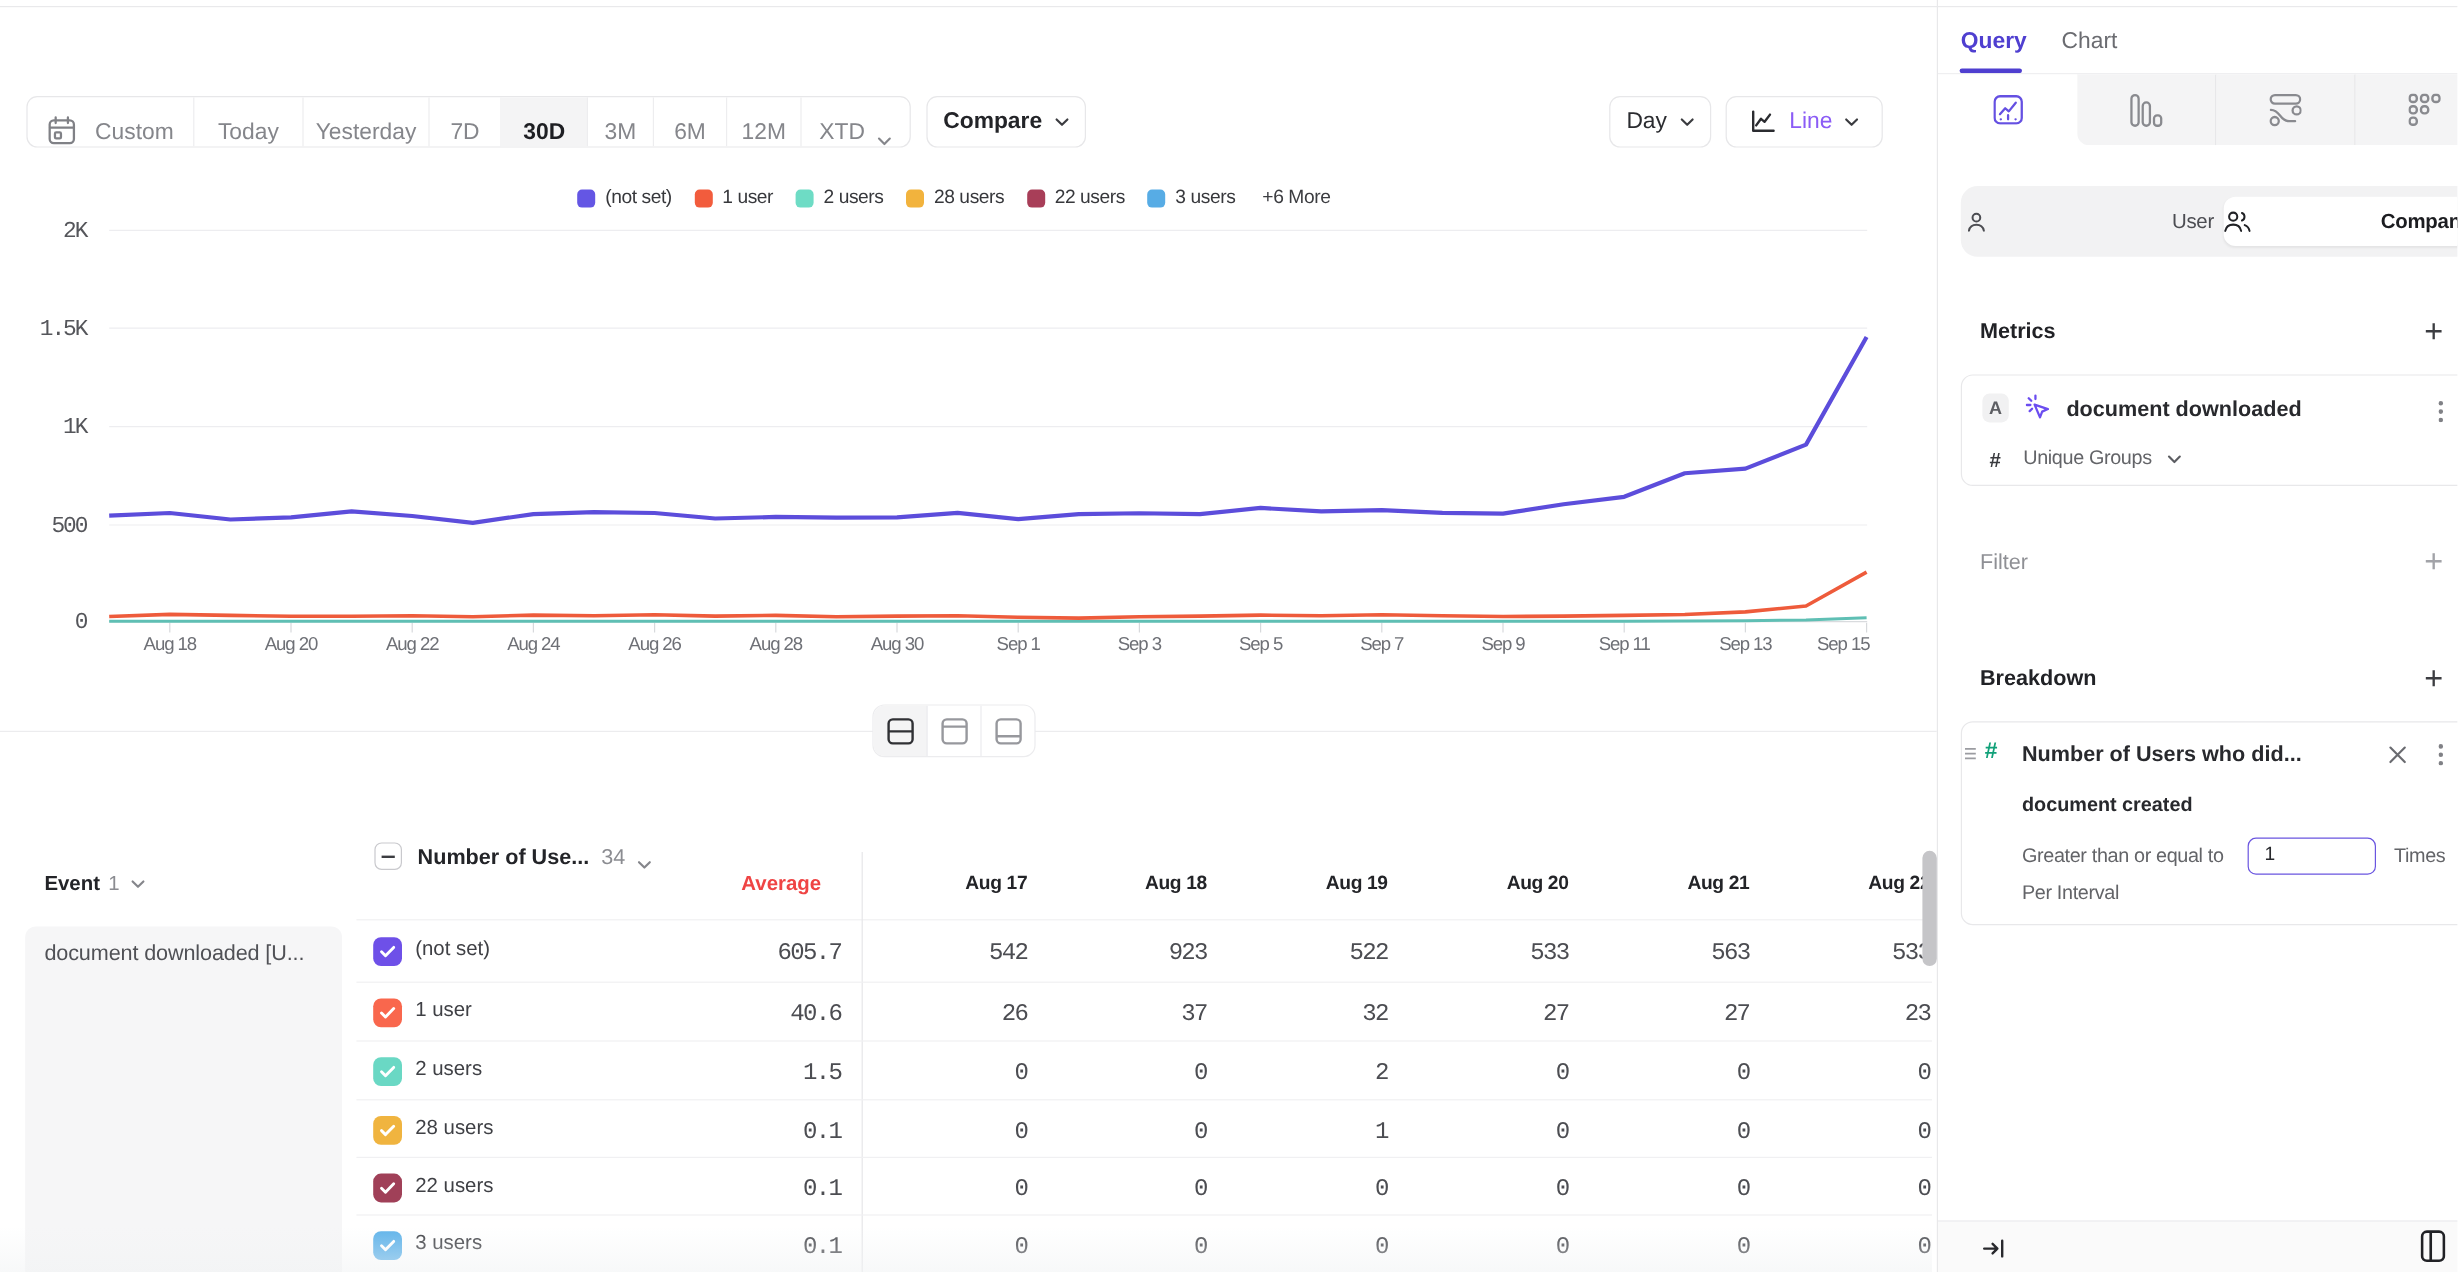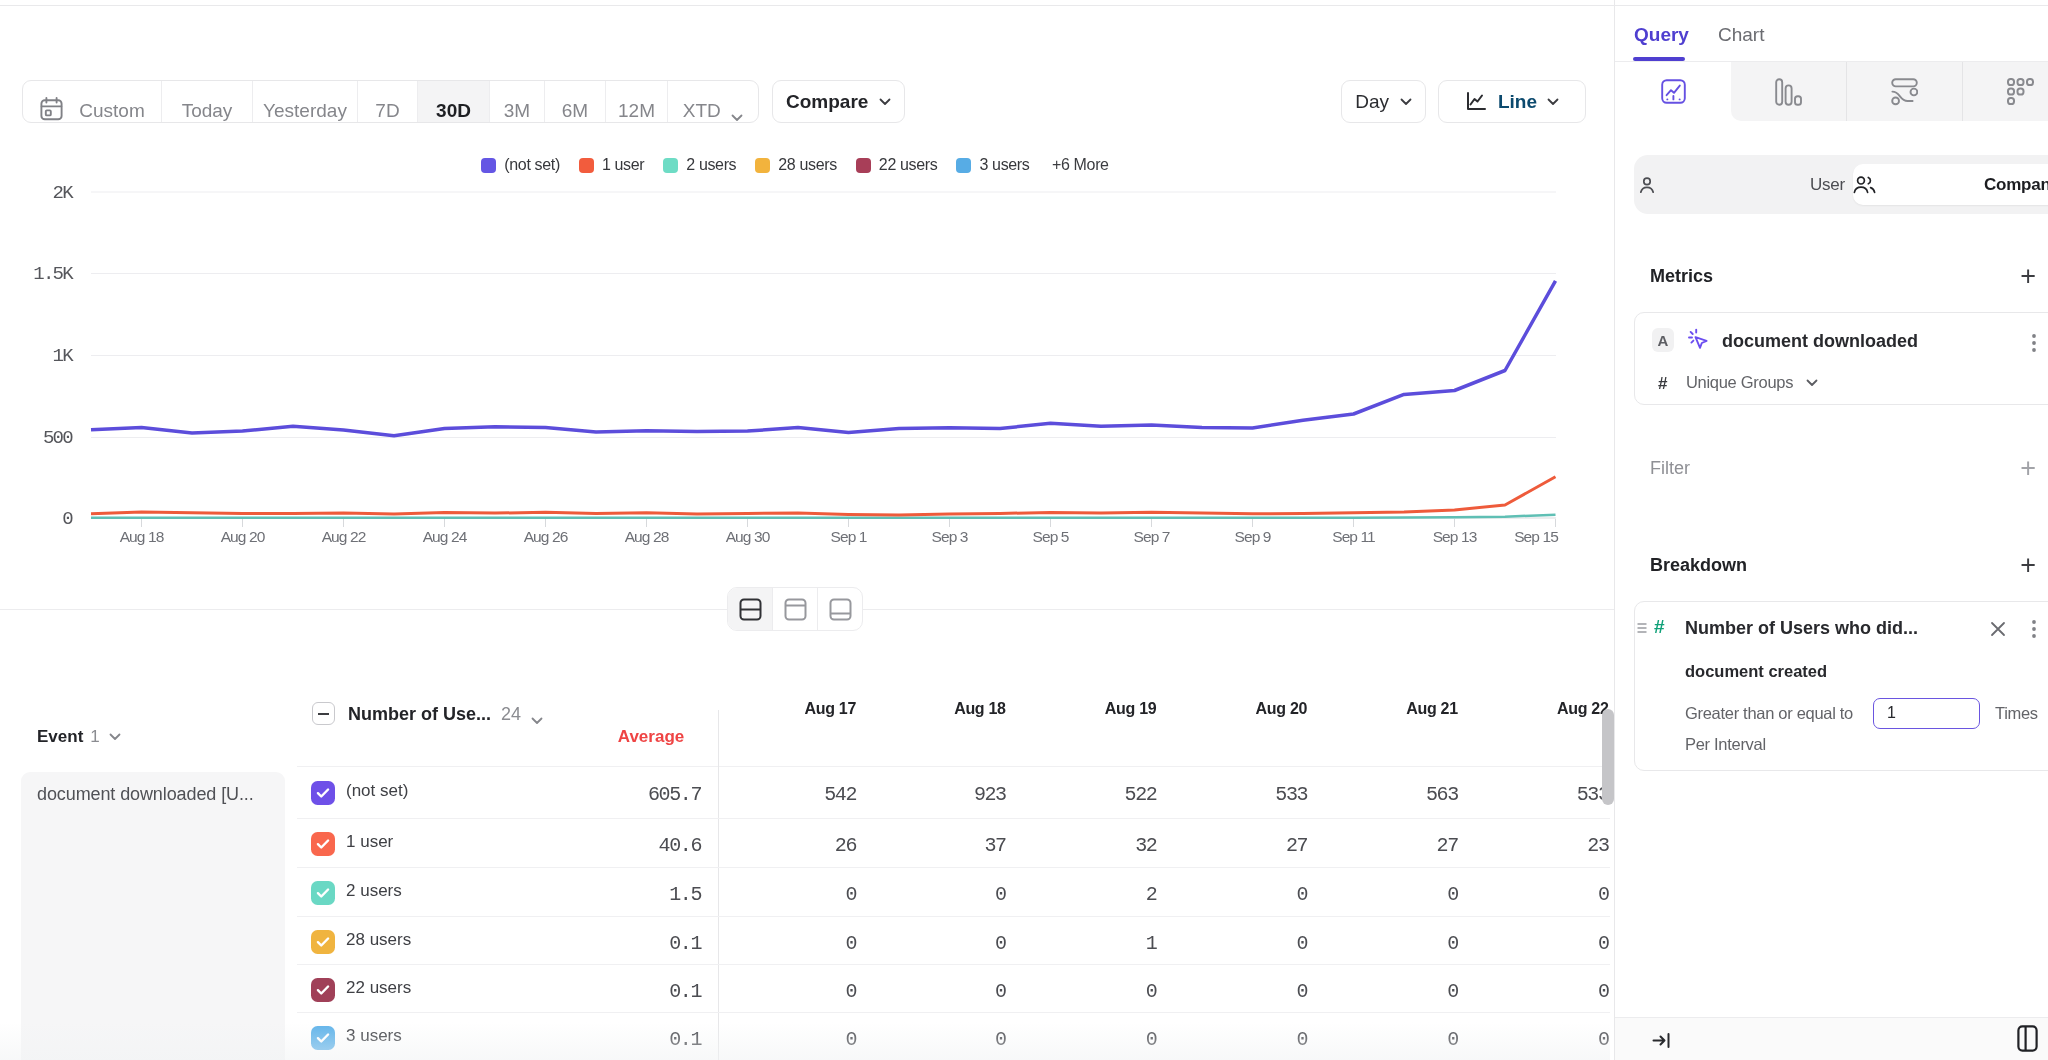--- a/index.html
+++ b/index.html
@@ -6,21 +6,21 @@
 .page{position:relative;width:2048px;height:1060px;overflow:hidden}
 .topline{position:absolute;left:0;top:5px;width:2048px;height:1px;background:#e9e9eb;z-index:50}
 
 .seg{position:absolute;left:22px;top:80px;height:43px;display:flex;border:1px solid #e7e7e9;border-radius:9px;overflow:hidden;background:#fff}
 .sitem{display:flex;align-items:flex-end;justify-content:center;font-size:19px;color:#85868b;border-right:1px solid #ededef;height:100%}
 .sitem.nob{border-right:none}
 .sitem.active{background:#f4f4f5;color:#1e1f23;font-weight:700}
 .btn{position:absolute;top:80px;height:43px;display:flex;align-items:center;justify-content:center;border:1px solid #e7e7e9;border-radius:9px;background:#fff;font-size:19px;font-weight:700;color:#232428}
 .compare{left:772px;width:133px}
 .daybtn{left:1341px;width:85px;font-weight:400;color:#2b2c30}
-.linebtn{left:1438px;width:148px;font-weight:700;color:#0c4a6e}
+.linebtn{left:1438px;width:131px;font-weight:400;color:#8b5cf6}
 .chv{display:inline-block}
 
 .legend{position:absolute;left:-12px;top:156px;width:1614px;display:flex;justify-content:center;align-items:center}
 .litem{display:flex;align-items:center;font-size:16px;letter-spacing:-0.35px;color:#37383c;margin:0 9.5px}
 .lsq{width:15px;height:15px;border-radius:4px;margin-right:8px;display:inline-block}
 .lmore{margin-left:13px;color:#3c3d41}
 .chart{position:absolute;left:0;top:0}
 
 .divline{position:absolute;left:0;top:609px;width:1614px;height:1px;background:#ececee}
 .ltoggle{position:absolute;left:727px;top:587px;width:136px;height:44px;background:#fff;border:1px solid #ececee;border-radius:10px;display:flex;overflow:hidden}
@@ -31,21 +31,21 @@
 .search{position:absolute;left:37px;top:663px;width:410px;height:40px;background:#f4f4f5;border-radius:9px;display:flex;align-items:center;padding-left:16px;font-size:17px;color:#989da3}
 .search span{margin-left:16px}
 .evhead{position:absolute;left:37px;top:727px;font-size:17px;font-weight:700;color:#232428;display:flex;align-items:center}
 .evhead .gy{font-weight:400;margin-left:7px}
 .gy{color:#8b8c91}
 .nhead{position:absolute;left:312px;top:702px;font-size:18px;color:#232428;display:flex;align-items:flex-end}
 .mbox{width:23px;height:23px;border:1.5px solid #c9c9cd;border-radius:6px;background:#fff;display:inline-flex;align-items:center;justify-content:center;margin-right:13px}
 .minus{width:11px;height:2px;background:#3c3d41;display:block}
 .nht{font-weight:700}
 .avhead{position:absolute;left:601px;top:727px;width:100px;text-align:center;font-size:17px;font-weight:700;color:#ef4444}
-.dhead{position:absolute;top:700px;text-align:right;font-size:16px;letter-spacing:-0.3px;font-weight:700;color:#232428}
+.dhead{position:absolute;top:728px;text-align:right;font-size:16px;letter-spacing:-0.3px;font-weight:700;color:#232428}
 .hline{position:absolute;left:297px;width:1313px;height:1px;background:#f0f0f2}
 .vline{position:absolute;left:718px;top:710px;width:1px;height:350px;background:#e7e7e9}
 .evcell{position:absolute;left:21px;top:772px;width:264px;height:288px;background:#f6f6f7;border-radius:9px 9px 0 0;font-size:18px;letter-spacing:-0.1px;color:#505156;padding:12px 0 0 16px}
 .cb{position:absolute;width:24px;height:24px;border-radius:6.5px}
 .rlabel{position:absolute;left:346px;font-size:17px;color:#3f4045}
 .mono{position:absolute;font-family:"Liberation Mono",monospace;font-size:20px;letter-spacing:-1.4px;color:#4c4d52;text-align:right}
 .tfade{position:absolute;left:0;top:1022px;width:1610px;height:38px;background:linear-gradient(180deg,rgba(244,245,246,0),rgba(241,243,244,0.55));z-index:5}
 .scrollthumb{position:absolute;left:1602px;top:709px;width:12px;height:96px;border-radius:6px;background:#c5c5c8}
 
 .sidebar{position:absolute;left:1614px;top:0;width:434px;height:1060px;border-left:1px solid #e8e8ea;background:#fff;overflow:hidden}
@@ -192,21 +192,21 @@
           <path d="M1.5 15.5h20"></path>
         </svg>
       </div>
 </div>
 
 <div class="evhead">Event <span class="gy">1</span>&nbsp;&nbsp;<svg class="chv" width="12" height="8" viewBox="0 0 12 8" fill="none">
         <path d="M1.5 1.5L6 6l4.5-4.5" stroke="#85868b" stroke-width="1.8" stroke-linecap="round" stroke-linejoin="round"></path>
       </svg></div>
 <div class="nhead"><span class="mbox">
         <span class="minus"></span>
-      </span><span class="nht">Number of Use...</span> <span class="gy" style="margin-left:10px">24</span>&nbsp;&nbsp;<svg class="chv" width="12" height="8" viewBox="0 0 12 8" fill="none">
+      </span><span class="nht">Number of Use...</span> <span class="gy" style="margin-left:10px">34</span>&nbsp;&nbsp;<svg class="chv" width="12" height="8" viewBox="0 0 12 8" fill="none">
         <path d="M1.5 1.5L6 6l4.5-4.5" stroke="#85868b" stroke-width="1.8" stroke-linecap="round" stroke-linejoin="round"></path>
       </svg></div>
 <div class="avhead">Average</div>
 <div class="dhead" style="left:736.0px;width:120px">Aug 17</div>
 <div class="dhead" style="left:885.7px;width:120px">Aug 18</div>
 <div class="dhead" style="left:1036.4px;width:120px">Aug 19</div>
 <div class="dhead" style="left:1187.1px;width:120px">Aug 20</div>
 <div class="dhead" style="left:1337.8px;width:120px">Aug 21</div>
 <div class="dhead" style="left:1488.5px;width:120px">Aug 22</div>
 <div class="hline" style="top:766px"></div>

